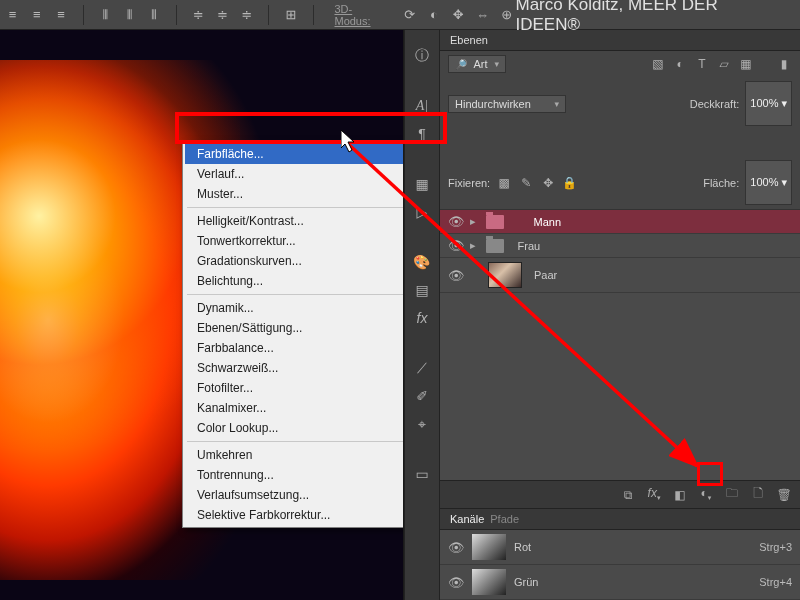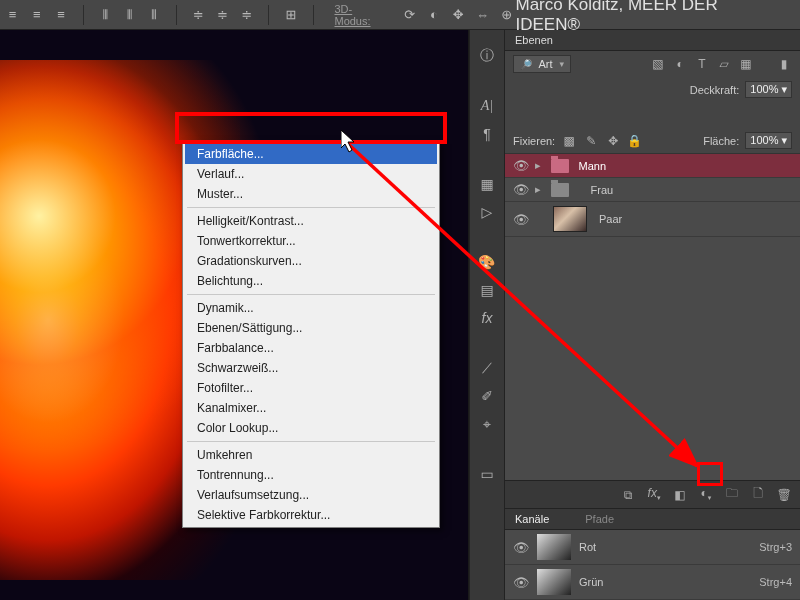--- a/index.html
+++ b/index.html
@@ -3,54 +3,54 @@
 <meta charset="utf-8">
 <style>
 * { box-sizing: border-box; margin: 0; padding: 0; font-family: Tahoma, sans-serif; }
 body { background: #3c3c3c; width: 800px; height: 600px; overflow: hidden; position: relative; }
 .toolbar { height: 30px; background: #474747; border-bottom: 1px solid #222; display: flex; align-items: center; padding: 0 4px; color: #ccc; font-size: 11px; }
 .tb-icons { display: flex; gap: 7px; align-items: center; }
 .tb-icon { width: 18px; height: 18px; display:flex;align-items:center;justify-content:center; color:#b8b8b8; font-size:13px; }
 .tb-sep { width:1px; height:20px; background:#2c2c2c; margin: 0 6px; }
 .right-label { margin-left: auto; color:#e0e0e0; padding-right:16px; font-size:17px; }
 .main { display:flex; height: 570px; }
-.canvas { position:relative; width:469px; height:100%; background:#0a0515; border-right:1px solid #1a1a1a; overflow:hidden; }
+.canvas { position:relative; width:404px; height:100%; background:#0a0515; border-right:1px solid #1a1a1a; overflow:hidden; }
 .fire { position:absolute; left:0; top:30px; width:240px; height:520px; background: radial-gradient(ellipse at 20% 50%, #ffffbf 0%, #ffd040 12%, #ff7a00 28%, #ff3a00 45%, #c01500 60%, rgba(50,0,0,0.6) 75%, rgba(10,5,20,0) 90%);}
 .fire2 { position:absolute; left:0; top:30px; width:260px; height:520px; background: radial-gradient(circle at 15% 30%, rgba(255,255,180,0.9) 0%, rgba(255,160,0,0.7) 18%, rgba(255,60,0,0.5) 35%, rgba(10,5,20,0) 55%);}
 .smoke { position:absolute; right:40px; top:150px; width:120px; height:320px; background: radial-gradient(ellipse at 50% 40%, rgba(100,140,200,0.28) 0%, rgba(60,80,140,0.18) 35%, rgba(10,5,20,0) 65%);}
 .context-menu { position:absolute; left:182px; top:111px; width:258px; background:#f0f0f0; border:1px solid #808080; box-shadow: 3px 3px 6px rgba(0,0,0,0.5); font-size:12px; color:#222; padding:2px;}
 .cm-item { padding: 3px 12px; cursor:default; }
 .cm-item.highlight { background:#316ac5; color:#fff; }
 .cm-sep { height:1px; background:#c8c8c8; margin:3px 2px; }
 .red-box1 { position:absolute; left:175px; top:112px; width:272px; height:32px; border:4px solid #ff0000; pointer-events:none;}
 .sidebar { width:36px; background:#383838; border-left:1px solid #222; border-right:1px solid #222; display:flex; flex-direction:column; align-items:center; padding-top:12px; gap:0; }
 .sb-icon { width:30px; height:28px; display:flex; align-items:center; justify-content:center; color:#b0b0b0; font-size: 14px;}
 .sb-gap { height:22px; }
 .panels { flex:1; background:#444; display:flex; flex-direction:column; color:#ccc; }
 .panel-header { background:#383838; padding: 4px 10px; font-size:11px; color:#ddd; border-bottom:1px solid #222; display:flex; align-items:flex-end;}
 .panel-row { display:flex; align-items:center; padding: 4px 8px; font-size:11px; gap:6px; }
 .dropdown { background:#555; border:1px solid #333; padding:2px 6px; font-size:11px; color:#ddd; display:flex; align-items:center; gap:6px; min-width:60px;}
 .dd-arrow::after { content:"▾"; color:#aaa; font-size:9px; margin-left:auto;}
 .spacer { flex:1; }
 .mini-icon { width:16px; height:16px; display:flex; align-items:center; justify-content:center; color:#b0b0b0; font-size:12px;}
-.val-box { background:#555; border:1px solid #333; padding:1px 4px; color:#eee; min-width:40px; text-align:right; font-size:11px;}
+.val-box { background:#555; border:1px solid #333; padding:15px 4px; color:#eee; min-width:40px; text-align:right; font-size:11px;}
 .layers { flex:1; background:#4a4a4a; overflow:hidden;}
 .layer { display:flex; align-items:center; padding:4px 8px; font-size:11px; border-bottom:1px solid #3a3a3a; gap:6px;}
 .layer.selected { background: #7d2e3e; color:#fff;}
 .eye { color:#b8b8b8; font-size:13px; width:16px;}
 .tri::before { content:"▸"; color:#aaa; margin-right:4px;}
 .folder-icon { width:18px; height:14px; background:#888; border-radius:1px; display:inline-block; position:relative;}
 .folder-icon::before{content:""; position:absolute; top:-3px; left:0; width:7px; height:3px; background:#888;}
 .folder-icon.pink { background:#c96a82;}
 .folder-icon.pink::before { background:#c96a82;}
 .thumb { width:34px; height:26px; background:linear-gradient(135deg,#8a6a5a,#d8c0a8 40%,#3a2a28); border:1px solid #222;}
 .layer-bottom { background:#383838; border-top:1px solid #222; display:flex; justify-content:flex-end; align-items:center; padding:3px 8px; gap:10px; font-size:12px; color:#aaa;}
 .lb-icon { width:16px; text-align:center;}
 .red-box2 { position:absolute; left:697px; top:462px; width:26px; height:24px; border:3px solid #ff0000; pointer-events:none;}
-.channels-hdr { background:#383838; padding:4px 10px; font-size:11px; border-top:1px solid #222; border-bottom:1px solid #222; display:flex; gap:36px;text-align:right;}
+.channels-hdr { background:#383838; padding:4px 10px; font-size:11px; border-top:1px solid #222; border-bottom:1px solid #222; display:flex; gap:6px;text-align:right;}
 .ch-tab { color:#eee;}
 .ch-tab.inactive{color:#888;}
 .channel { display:flex; align-items:center; padding:4px 8px; font-size:11px; border-bottom:1px solid #3a3a3a; gap:8px;}
 .ch-thumb { width:34px; height:26px; background:linear-gradient(135deg,#ddd,#888 45%,#222);}
 .shortcut { margin-left:auto; color:#bbb;}
 .arrow-line { position:absolute; pointer-events:none; }
 </style>
 </head>
 <body>
 
@@ -146,47 +146,50 @@
       <div class="spacer"></div>
       <div class="mini-icon">▧</div>
       <div class="mini-icon">◐</div>
       <div class="mini-icon">T</div>
       <div class="mini-icon">▱</div>
       <div class="mini-icon">▦</div>
       <div style="width:10px;"></div>
       <div class="mini-icon">▮</div>
     </div>
     <div class="panel-row">
+      <div class="dropdown dd-arrow" style="min-width:118px;">
+        <span>Hindurchwirken</span>
+      </div>
       <div class="spacer"></div>
       <span>Deckkraft:</span>
       <div class="val-box"><span>100%</span> ▾</div>
     </div>
     <div class="panel-row" style="border-bottom:1px solid #333;margin-top:26px;">
       <span>Fixieren:</span>
       <div class="mini-icon">▩</div>
       <div class="mini-icon">✎</div>
       <div class="mini-icon">✥</div>
       <div class="mini-icon">🔒</div>
       <div class="spacer"></div>
       <span>Fläche:</span>
       <div class="val-box"><span>100%</span> ▾</div>
     </div>
 
     <div class="layers" id="layers">
         <div class="layer selected">
           <span class="eye">👁</span>
           <span class="tri"></span>
           <span class="folder-icon pink"></span>
-          <span style="margin-left:4px;">Mann</span>
+          <span style="margin-left:24px;">Mann</span>
         </div>
         <div class="layer">
           <span class="eye">👁</span>
           <span class="tri"></span>
           <span class="folder-icon"></span>
-          <span style="margin-left:16px;">Frau</span>
+          <span style="margin-left:8px;">Frau</span>
         </div>
         <div class="layer">
           <span class="eye">👁</span>
           <span style="width:12px;"></span>
           <span class="thumb"></span>
           <span style="margin-left:6px;">Paar</span>
         </div>
       </div>
 
     <div class="layer-bottom">

